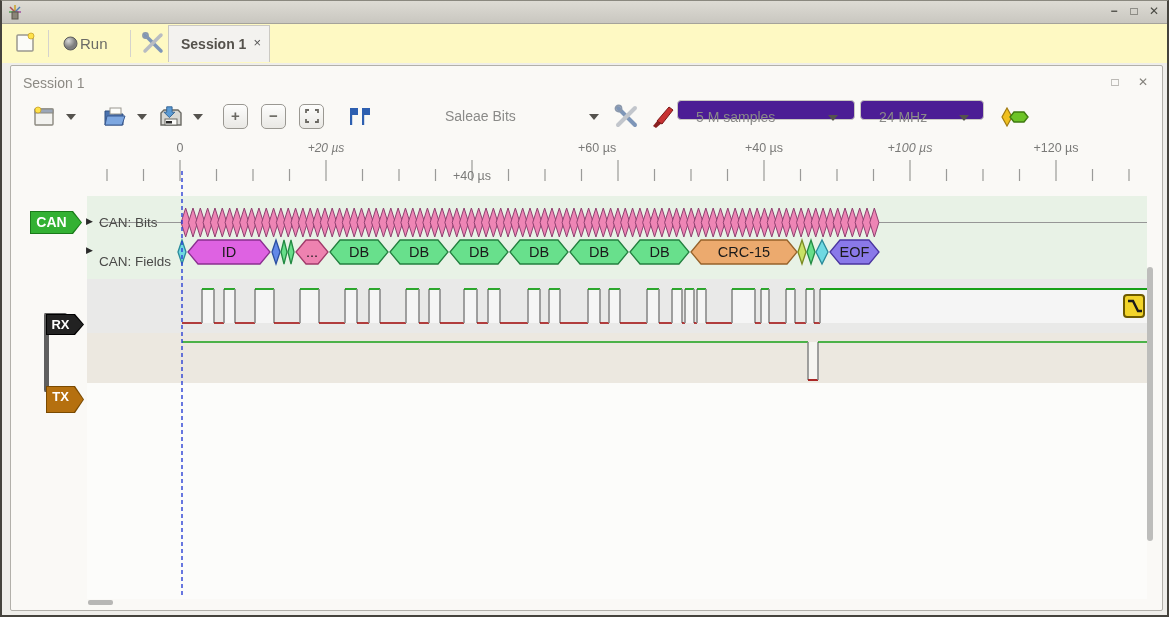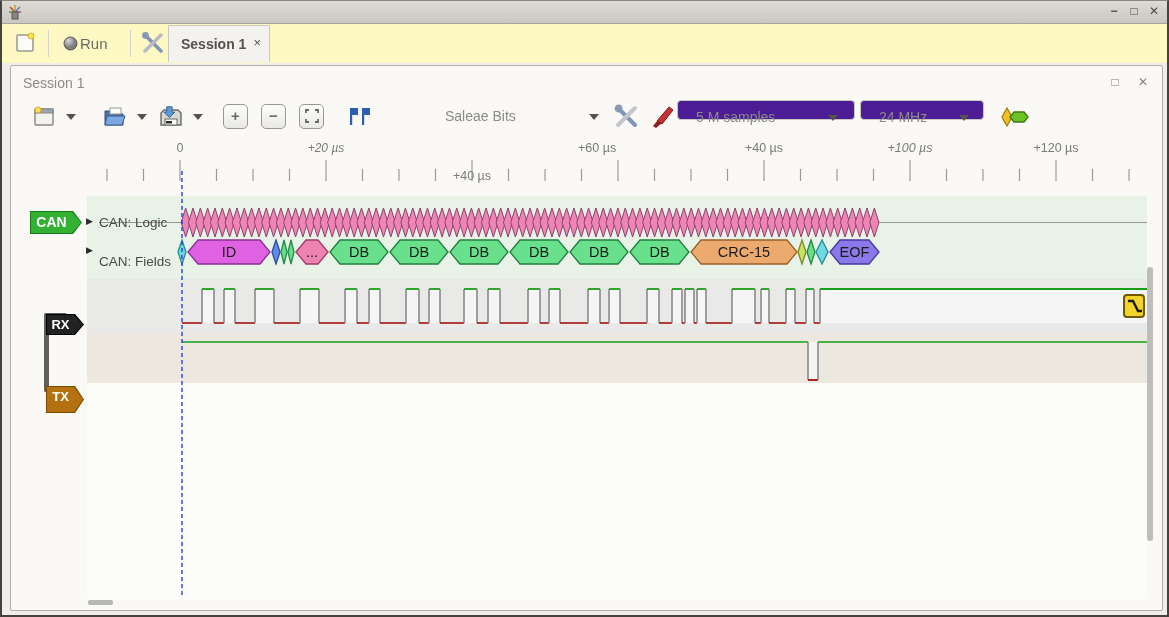--- a/index.html
+++ b/index.html
@@ -479,21 +479,21 @@
       <div style="position: absolute; top: 140px; left: 868px; width: 80px; text-align: center; font-size: 12.5px; color: rgb(122, 122, 120); font-style: italic;">+100 µs</div>
       <div style="position: absolute; top: 140px; left: 1014px; width: 80px; text-align: center; font-size: 12.5px; color: rgb(122, 122, 120);">+120 µs</div>
     </div>
 
   <div class="tag" style="left:28px;top:210px;width:52px;height:23px">
     <div class="outer" id="can-outer" style="clip-path: polygon(0px 0px, calc(100% - 9px) 0px, 100% 50%, calc(100% - 9px) 100%, 0px 100%); background: rgb(26, 122, 26);"></div>
       <div class="inner" id="can-inner" style="clip-path: polygon(0px 0px, calc(100% - 9px) 0px, 100% 50%, calc(100% - 9px) 100%, 0px 100%); background: rgb(51, 177, 51);"></div>
     <div class="txt" style="font-size:14px;line-height:23px">CAN</div>
   </div>
   <div class="exp-arrow" style="left:84px;top:215px">▶</div>
-  <div class="rowlabel" style="left:97px;top:214px">CAN: Logic</div>
+  <div class="rowlabel" style="left:97px;top:214px">CAN: Bits</div>
   <div class="exp-arrow" style="left:84px;top:244px">▶</div>
   <div class="rowlabel" style="left:97px;top:253px">CAN: Fields</div>
 
   <div class="bracket"></div>
   <div class="tag" style="left:44px;top:313px;width:38px;height:21px">
     <div class="outer" id="rx-outer" style="clip-path: polygon(0px 0px, calc(100% - 9px) 0px, 100% 50%, calc(100% - 9px) 100%, 0px 100%); background: rgb(0, 0, 0);"></div>
       <div class="inner" id="rx-inner" style="clip-path: polygon(0px 0px, calc(100% - 9px) 0px, 100% 50%, calc(100% - 9px) 100%, 0px 100%); background: rgb(34, 34, 34);"></div>
     <div class="txt" style="font-size:13px;line-height:21px">RX</div>
   </div>
   <div class="tag" style="left:44px;top:385px;width:38px;height:27px">

